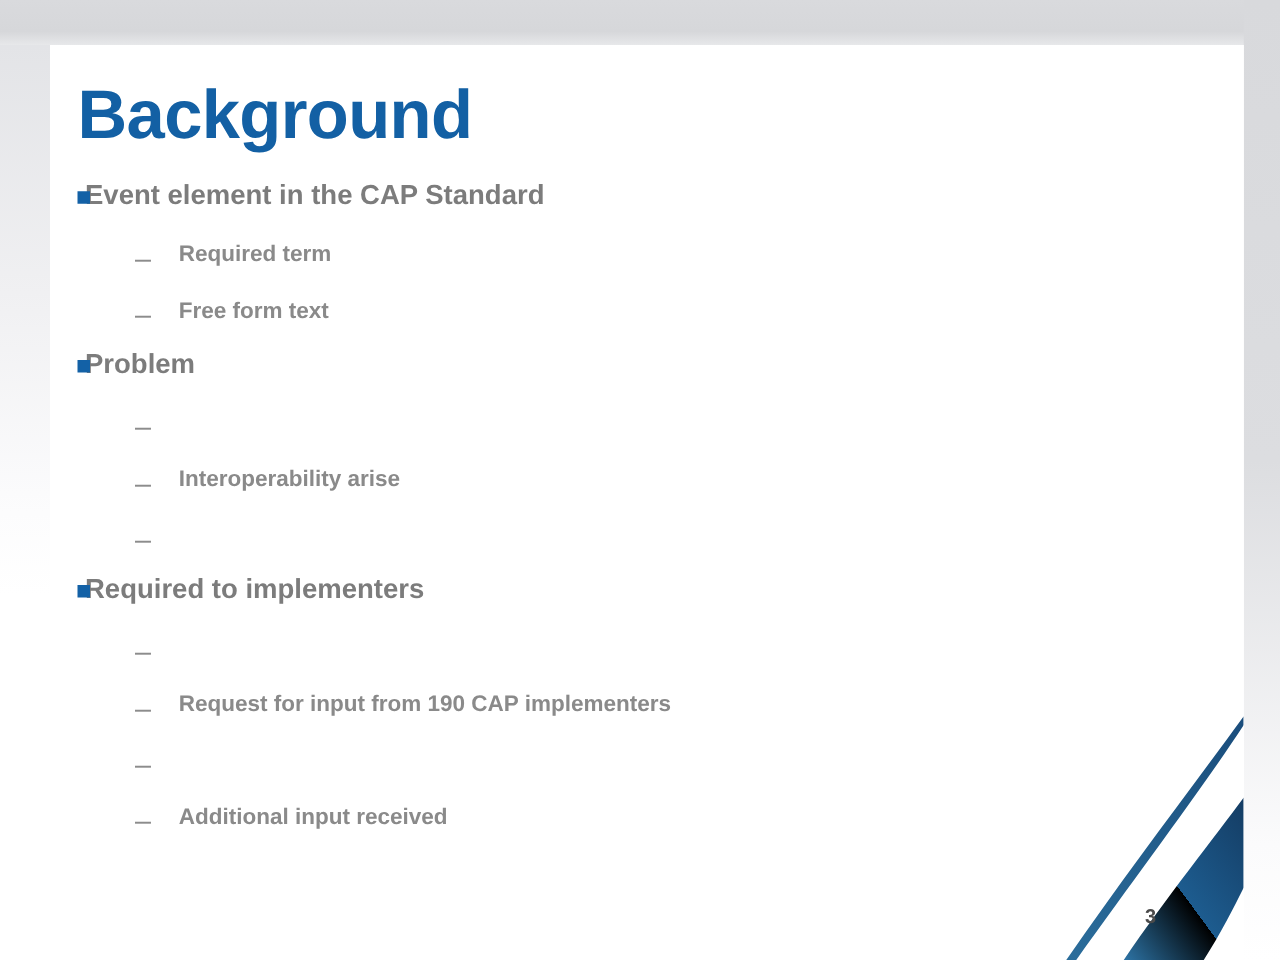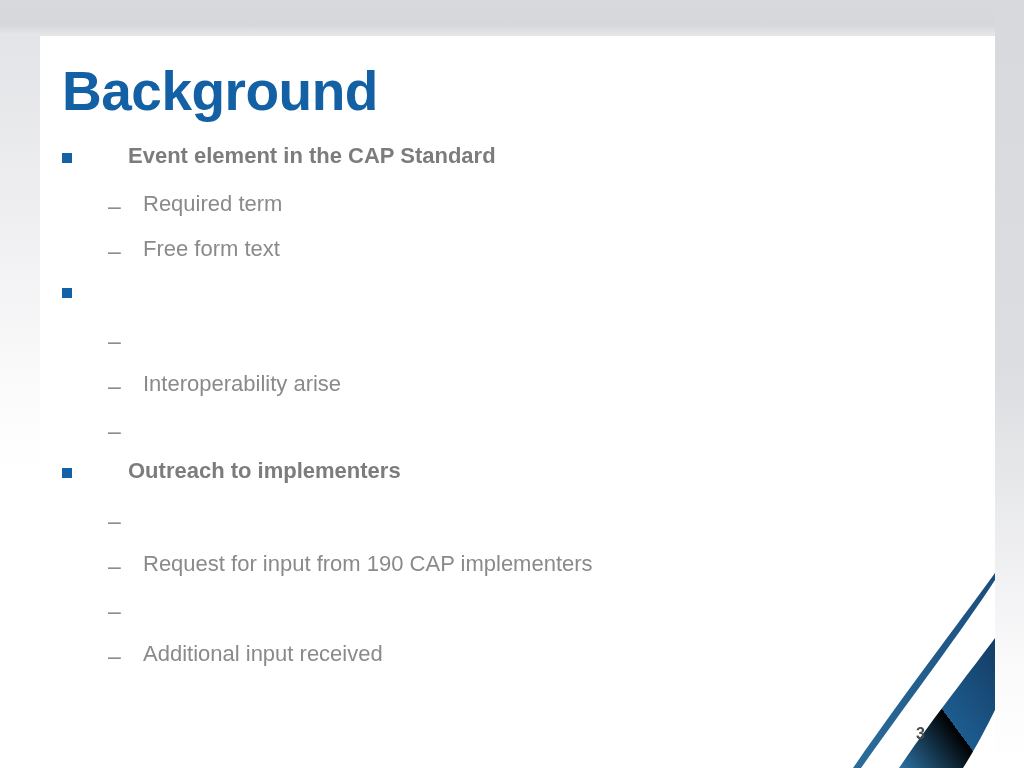--- a/index.html
+++ b/index.html
@@ -83,21 +83,21 @@
   }
 
   .bullet-row {
     position: relative;
     display: block;
     box-sizing: border-box;
   }
 
   
   .lvl1 {
-    padding-left: 88px;
+    padding-left: 28px;
     min-height: 45px;
     padding-top: 2px;
   }
 
   .lvl1 .marker {
     position: absolute;
     left: 22px;
     top: 14px;
     width: 10px;
     height: 10px;
@@ -125,22 +125,22 @@
     top: 7px;
     width: 18px;
     text-align: left;
     font-size: 23px;
     color: #8c8c8c;
     line-height: 30px;
   }
 
   .lvl2 .bullet-text {
     display: block;
-    font-size: 22px;
-    font-weight: normal;
+    font-size: 18px;
+    font-weight: bold;
     color: #8a8a8a;
     line-height: 35px;
     max-width: 820px;
   }
 
   
   .corner-swoosh {
     position: absolute;
     right: 0;
     bottom: 0;
@@ -181,34 +181,35 @@
         <div class="bullet-row lvl2">
           <span class="marker">–</span>
           <span class="bullet-text">Required term</span>
         </div>
         <div class="bullet-row lvl2">
           <span class="marker">–</span>
           <span class="bullet-text">Free form text</span>
         </div>
         <div class="bullet-row lvl1">
           <span class="marker"></span>
+          <span class="bullet-text">Problem</span>
         </div>
         <div class="bullet-row lvl2">
           <span class="marker">–</span>
         </div>
         <div class="bullet-row lvl2">
           <span class="marker">–</span>
           <span class="bullet-text">Interoperability arise</span>
         </div>
         <div class="bullet-row lvl2">
           <span class="marker">–</span>
         </div>
         <div class="bullet-row lvl1">
           <span class="marker"></span>
-          <span class="bullet-text">Outreach to implementers</span>
+          <span class="bullet-text">Required to implementers</span>
         </div>
         <div class="bullet-row lvl2">
           <span class="marker">–</span>
         </div>
         <div class="bullet-row lvl2">
           <span class="marker">–</span>
           <span class="bullet-text">Request for input from 190 CAP implementers</span>
         </div>
         <div class="bullet-row lvl2">
           <span class="marker">–</span>

